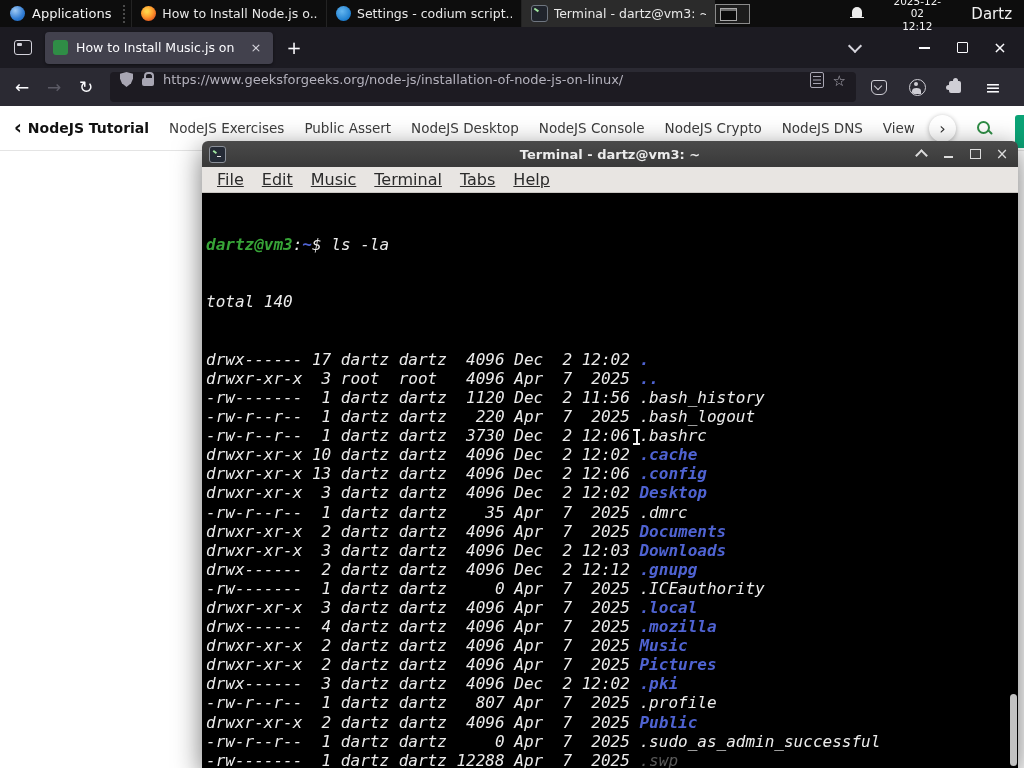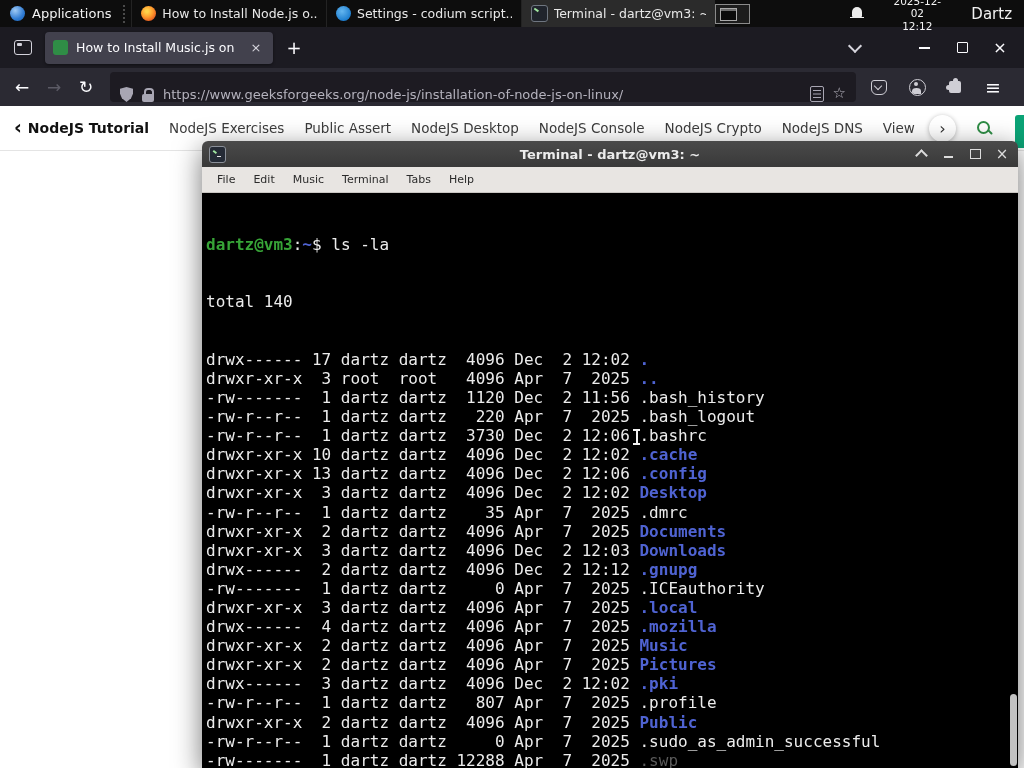--- a/index.html
+++ b/index.html
@@ -44,21 +44,21 @@
   .tabbar-right{margin-left:auto;display:flex;align-items:center;gap:10px;padding-right:2px;}
   .chev-down{width:8px;height:8px;border-right:2px solid #d6d5dd;border-bottom:2px solid #d6d5dd;transform:rotate(45deg);margin-top:-4px;}
   .wbtn{width:28px;height:26px;display:grid;place-items:center;color:#fbfbfe;}
   .wmin-bar{width:11px;height:2px;background:#fbfbfe;}
   .wmax-box{width:9px;height:9px;border:1.6px solid #fbfbfe;border-radius:1px;}
   .wclose-x{font-size:16px;line-height:1;color:#fbfbfe;}
   .tablist-btn{margin-right:32px;width:26px;height:26px;display:grid;place-items:center;}
   .navbar{height:38px;background:#2b2a33;display:flex;align-items:center;padding:0 6px;position:relative;}
   .nav-btn{width:32px;height:30px;display:grid;place-items:center;color:#fbfbfe;font-size:17px;border-radius:4px;}
   .nav-btn.disabled{color:#5c5b66;}
-  .urlbar{flex:1;height:30px;background:#1d1b22;border-radius:4px;display:flex;align-items:flex-end;
+  .urlbar{flex:1;height:30px;background:#1d1b22;border-radius:4px;display:flex;align-items:flex-start;
     gap:9px;padding:0 10px;margin:0 8px;min-width:0;}
   .shield{width:13px;height:15px;background:#a8a6b3;flex:0 0 auto;
     clip-path:polygon(50% 0,100% 12%,100% 45%,85% 75%,50% 100%,15% 75%,0 45%,0 12%);}
   .lock{position:relative;width:12px;height:14px;flex:0 0 auto;}
   .lock::before{content:"";position:absolute;left:2px;top:0;width:6px;height:7px;border:2px solid #a8a6b3;border-bottom:none;border-radius:4px 4px 0 0;}
   .lock::after{content:"";position:absolute;left:0;top:6px;width:12px;height:8px;background:#a8a6b3;border-radius:2px;}
   .url-text{flex:1;color:#b4b2bd;font-size:13px;white-space:nowrap;overflow:hidden;
     text-decoration:underline;text-decoration-color:rgba(180,178,189,.55);text-underline-offset:3px;}
   .reader{width:12px;height:14px;border:1.5px solid #a8a6b3;border-radius:2px;position:relative;flex:0 0 auto;}
   .reader::before{content:"";position:absolute;left:2px;right:2px;top:2.5px;height:1.5px;background:#a8a6b3;box-shadow:0 3.5px 0 #a8a6b3,0 7px 0 #a8a6b3;}
@@ -99,26 +99,26 @@
   .t-icon::before{content:"";position:absolute;left:2.5px;top:4px;width:4px;height:1.5px;background:#9fe59f;transform:rotate(38deg);}
   .t-icon::after{content:"";position:absolute;left:7px;top:9px;width:4px;height:1.5px;background:#e6e6e6;}
   .t-title{position:absolute;left:0;right:0;text-align:center;color:#ececec;font-size:13px;font-weight:bold;pointer-events:none;}
   .t-buttons{margin-left:auto;display:flex;align-items:center;gap:9px;z-index:1;}
   .t-btn{width:18px;height:18px;display:grid;place-items:center;color:#dcdcdc;}
   .g-shade{width:7px;height:7px;border-left:2px solid #dcdcdc;border-top:2px solid #dcdcdc;transform:rotate(45deg);margin-top:3px;}
   .g-min{width:9px;height:2px;background:#dcdcdc;margin-top:6px;}
   .g-max{width:9px;height:8px;border:1.6px solid #dcdcdc;}
   .g-close{font-size:15px;line-height:1;}
   .t-menubar{height:25px;background:#e8e5e2;border-bottom:1px solid #c9c6c2;display:flex;align-items:center;
-    padding:0 6px;font-size:11px;color:#2b2b2b;flex:0 0 auto;}
+    padding:0 6px;font-size:16px;color:#2b2b2b;flex:0 0 auto;text-decoration:underline;}
   .t-menu-item{padding:0 9px;}
   .t-screen{flex:1;background:#000;position:relative;padding:4px 0 0 4px;overflow:hidden;
     font-family:"DejaVu Sans Mono","Liberation Mono",monospace;font-size:16px;line-height:19.1px;
     color:#ececec;white-space:pre;}
-  .trow{height:19.1px;}
+  .trow{height:19.1px;font-style:italic;}
   .p-user{color:var(--terminal_prompt_green,#37a437);font-weight:bold;}
   .p-path{color:var(--terminal_dir_blue,#4f63d2);font-weight:bold;}
   .name-dir{color:var(--terminal_dir_blue,#4f63d2);font-weight:bold;}
   .name-dim{color:#5a5a5a;}
   .name-plain{color:#ececec;}
   .t-scrollthumb{position:absolute;right:1px;bottom:2px;width:7px;height:72px;background:#c2c2c2;border-radius:4px;}
   
   .ibeam{position:absolute;left:632px;top:429px;width:9px;height:16px;z-index:60;}
   .ibeam::before{content:"";position:absolute;left:3.5px;top:1px;bottom:1px;width:2px;background:#f2f2f2;}
   .ibeam::after{content:"";position:absolute;left:1px;right:1px;top:0;height:2px;background:#f2f2f2;box-shadow:0 14px 0 #f2f2f2;}

